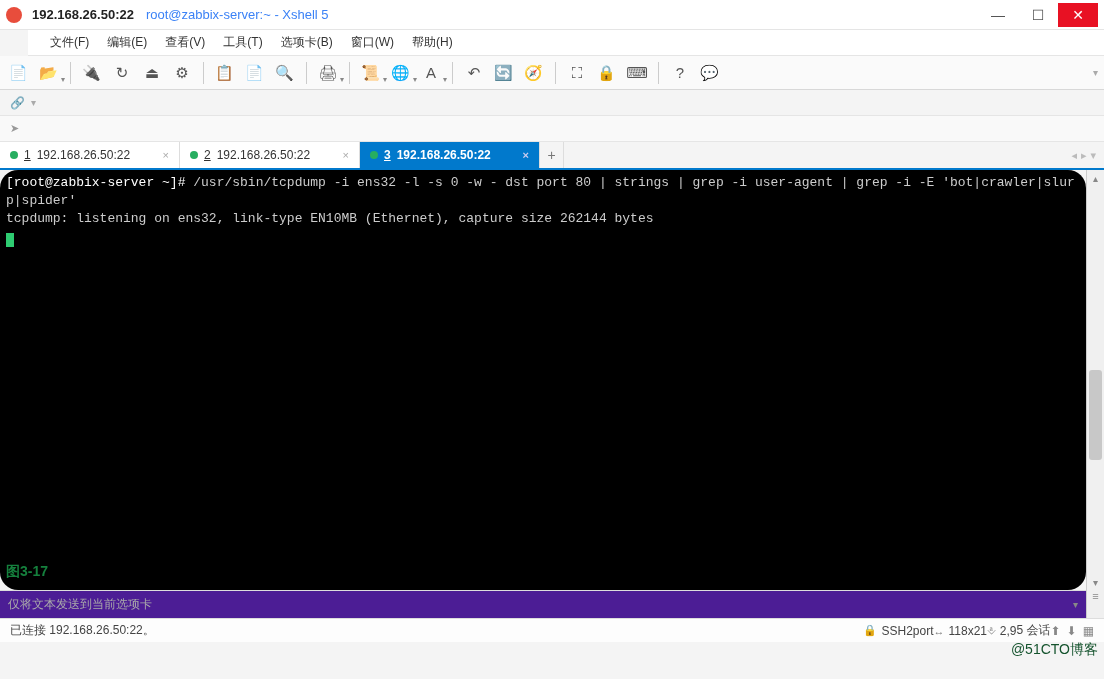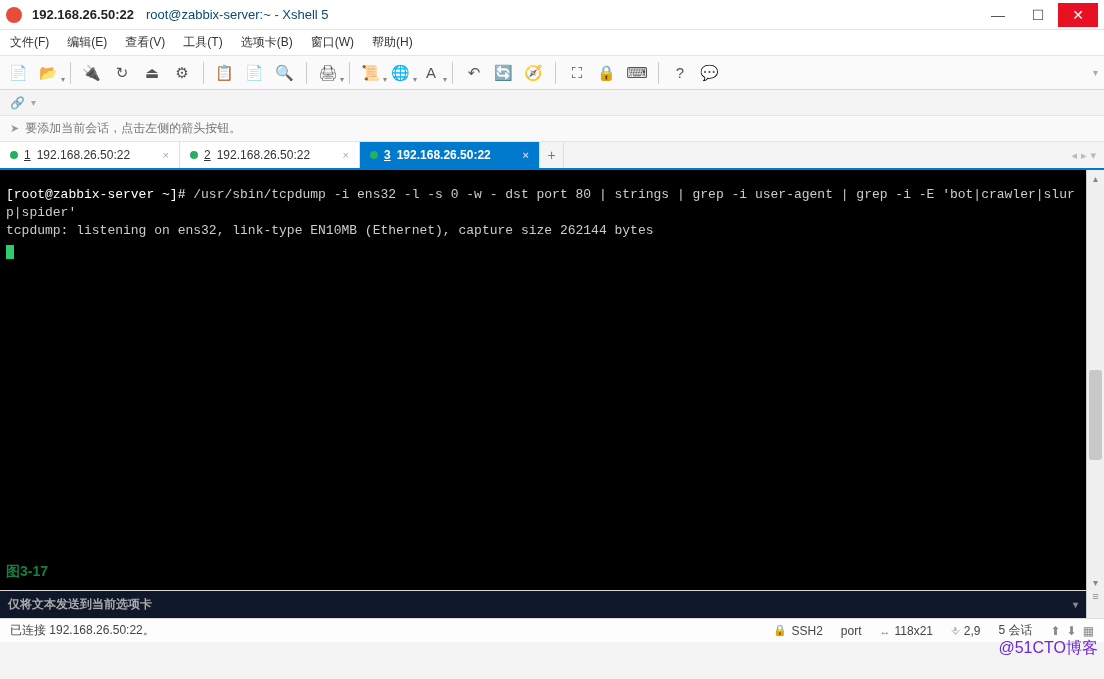--- a/index.html
+++ b/index.html
@@ -2,27 +2,27 @@
 <html><head>
 <meta charset="utf-8">
 <style>
   * { box-sizing: border-box; margin: 0; padding: 0; }
   body { font-family: "Microsoft YaHei", Tahoma, Arial, sans-serif; font-size: 12px; color: #333; background: #f4f4f4; width: 1104px; height: 679px; overflow: hidden; position: relative; }
   
   
   .titlebar { height: 30px; background: #fff; display: flex; align-items: center; padding: 0 6px; border-bottom: 1px solid #e5e5e5; }
   .titlebar .app-icon { width: 16px; height: 16px; background: #e84d3c; border-radius: 50%; margin-right: 10px; }
   .titlebar .title-text { font-weight: bold; color: #222; font-size: 13px; }
-  .titlebar .subtitle-text { color: #0c4a6e; margin-left: 12px; font-size: 13px; }
+  .titlebar .subtitle-text { color: #3b82f6; margin-left: 12px; font-size: 13px; }
   .titlebar .win-controls { margin-left: auto; display: flex; }
   .titlebar .win-btn { width: 40px; height: 24px; display:flex; align-items:center; justify-content:center; font-size: 14px; color:#555; }
   .titlebar .win-btn.close { background:#e81123; color:#fff; }
   
   
-  .menubar { height: 26px; background: #fff; display:flex; align-items:center; padding: 0 10px; gap: 18px; border-bottom:1px solid #e5e5e5; }
+  .menubar { height: 26px; background: #fff; display:flex; align-items:center; padding: 0 22px; gap: 18px; border-bottom:1px solid #e5e5e5;margin-left:28px; }
   .menubar .menu-item { color:#333; font-size:12px; cursor:default; }
   
   
   .toolbar { height: 34px; background: #fafafa; display:flex; align-items:center; padding: 0 6px; gap: 4px; border-bottom:1px solid #d8d8d8; flex-wrap:nowrap; }
   .toolbar .tb-btn { width: 26px; height: 26px; display:flex; align-items:center; justify-content:center; color:#555; font-size:15px; position:relative; }
   .toolbar .tb-btn.drop::after { content:"▾"; font-size:8px; color:#888; position:absolute; right:-3px; bottom:2px; }
   .toolbar .sep { width:1px; height:22px; background:#ccc; margin:0 4px; }
   .toolbar .end-chevron { margin-left:auto; color:#aaa; font-size:10px; }
   
   
@@ -41,44 +41,44 @@
   .tabstrip .tab.active { background:#0179cc; color:#fff; font-weight:bold; }
   .tabstrip .tab .dot { width:8px; height:8px; border-radius:50%; background:#27ae60; }
   .tabstrip .tab .num { text-decoration: underline; }
   .tabstrip .tab .close-x { margin-left:auto; font-size:11px; color:#aaa; }
   .tabstrip .tab.active .close-x { color:#cce; }
   .tabstrip .add-tab { width:24px; display:flex; align-items:center; justify-content:center; background:#f4f4f4; border-right:1px solid #ddd; color:#777; font-size:14px; }
   .tabstrip .tab-arrows { margin-left:auto; display:flex; align-items:center; gap:4px; padding:0 8px; color:#bbb; font-size:11px; }
   
   
   .terminal-wrap { position:relative; height: 420px; display:flex; }
-  .terminal { flex:1; background:#000; color:#ccc; font-family:"Consolas","Courier New",monospace; font-size:13px; line-height:1.4; padding:16px 6px; white-space:pre-wrap; word-break:break-all; overflow:hidden; position:relative; }
+  .terminal { flex:1; background:#000; color:#ccc; font-family:"Consolas","Courier New",monospace; font-size:13px; line-height:1.4; padding:4px 6px; white-space:pre-wrap; word-break:break-all; overflow:hidden; position:relative;border-radius:18px; }
   .terminal .prompt-host { color:#fff; }
   .terminal .cursor { display:inline-block; width:8px; height:14px; background:#2ecc71; vertical-align:bottom; }
   .terminal .figure-label { position:absolute; left:6px; bottom:8px; color:#15803d; font-weight:bold; font-size:14px; font-family:"Microsoft YaHei",sans-serif; }
   .terminal-scroll { width:18px; background:#f0f0f0; border-left:1px solid #ccc; position:relative; }
   .terminal-scroll .thumb { position:absolute; left:2px; right:2px; top:200px; height:90px; background:#c8c8c8; border-radius:3px; }
   .terminal-scroll .arrow-up { position:absolute; top:0; left:0; right:0; height:16px; display:flex; align-items:center; justify-content:center; color:#888; font-size:10px; }
   .terminal-scroll .arrow-down { position:absolute; bottom:0; left:0; right:0; height:16px; display:flex; align-items:center; justify-content:center; color:#888; font-size:10px; }
   
   
-  .inputline { height:28px; background:#0f172a; border-top:1px solid #ddd; display:flex; align-items:center; padding:0 8px; color:#aaa;font-weight:bold; }
+  .inputline { height:28px; background:#4c1d95; border-top:1px solid #ddd; display:flex; align-items:center; padding:0 8px; color:#aaa; }
   .inputline .il-chevron { margin-left:auto; color:#888; font-size:10px; }
   .side-tool { width:18px; background:#f0f0f0; border-left:1px solid #ccc; display:flex; flex-direction:column; align-items:center; justify-content:flex-start; color:#888; font-size:11px; }
   .bottom-row { display:flex; }
   .bottom-row .inputline { flex:1; }
   
   
-  .statusbar { height: 24px; background:#fdfdfd; border-top:1px solid #ddd; display:flex; align-items:center; padding:0 10px; gap:18px; color:#444; font-size:12px; }
+  .statusbar { height: 24px; background:#fdfdfd; border-top:1px solid #ddd; display:flex; align-items:center; padding:0 10px; color:#444; font-size:12px; }
   .statusbar .spacer { flex:1; }
   .statusbar .sb-item { display:flex; align-items:center; gap:4px; }
   .statusbar .sb-icon { font-size:11px; color:#777; }
   .statusbar .tail-icons { display:flex; gap:6px; color:#888; }
   
-  .watermark { position:absolute; right:6px; bottom:20px; color:#6d28d9; font-size:16px; pointer-events:none; }
+  .watermark { position:absolute; right:6px; bottom:20px; color:#14532d; font-size:14px; pointer-events:none; }
 </style>
 </head>
 <body>
 
 <div class="titlebar">
   <div class="app-icon"></div>
   <span class="title-text">192.168.26.50:22</span>
   <span class="subtitle-text">root@zabbix-server:~ - Xshell 5</span>
   <div class="win-controls">
     <div class="win-btn">—</div>
@@ -129,21 +129,20 @@
   <div class="end-chevron">▾</div>
 </div>
 
 <div class="addressbar">
   <span class="ab-icon">🔗</span>
   <span class="ab-chevron">▾</span>
 </div>
 
 <div class="infobar">
   <span class="ib-icon">➤</span>
-  <span>要添加当前会话，点击左侧的箭头按钮。</span>
 </div>
 
 <div class="tabstrip">
   <div class="tab">
     <span class="dot"></span>
     <span class="num">1</span>
     <span>192.168.26.50:22</span>
     <span class="close-x">×</span>
   </div>
   <div class="tab">

